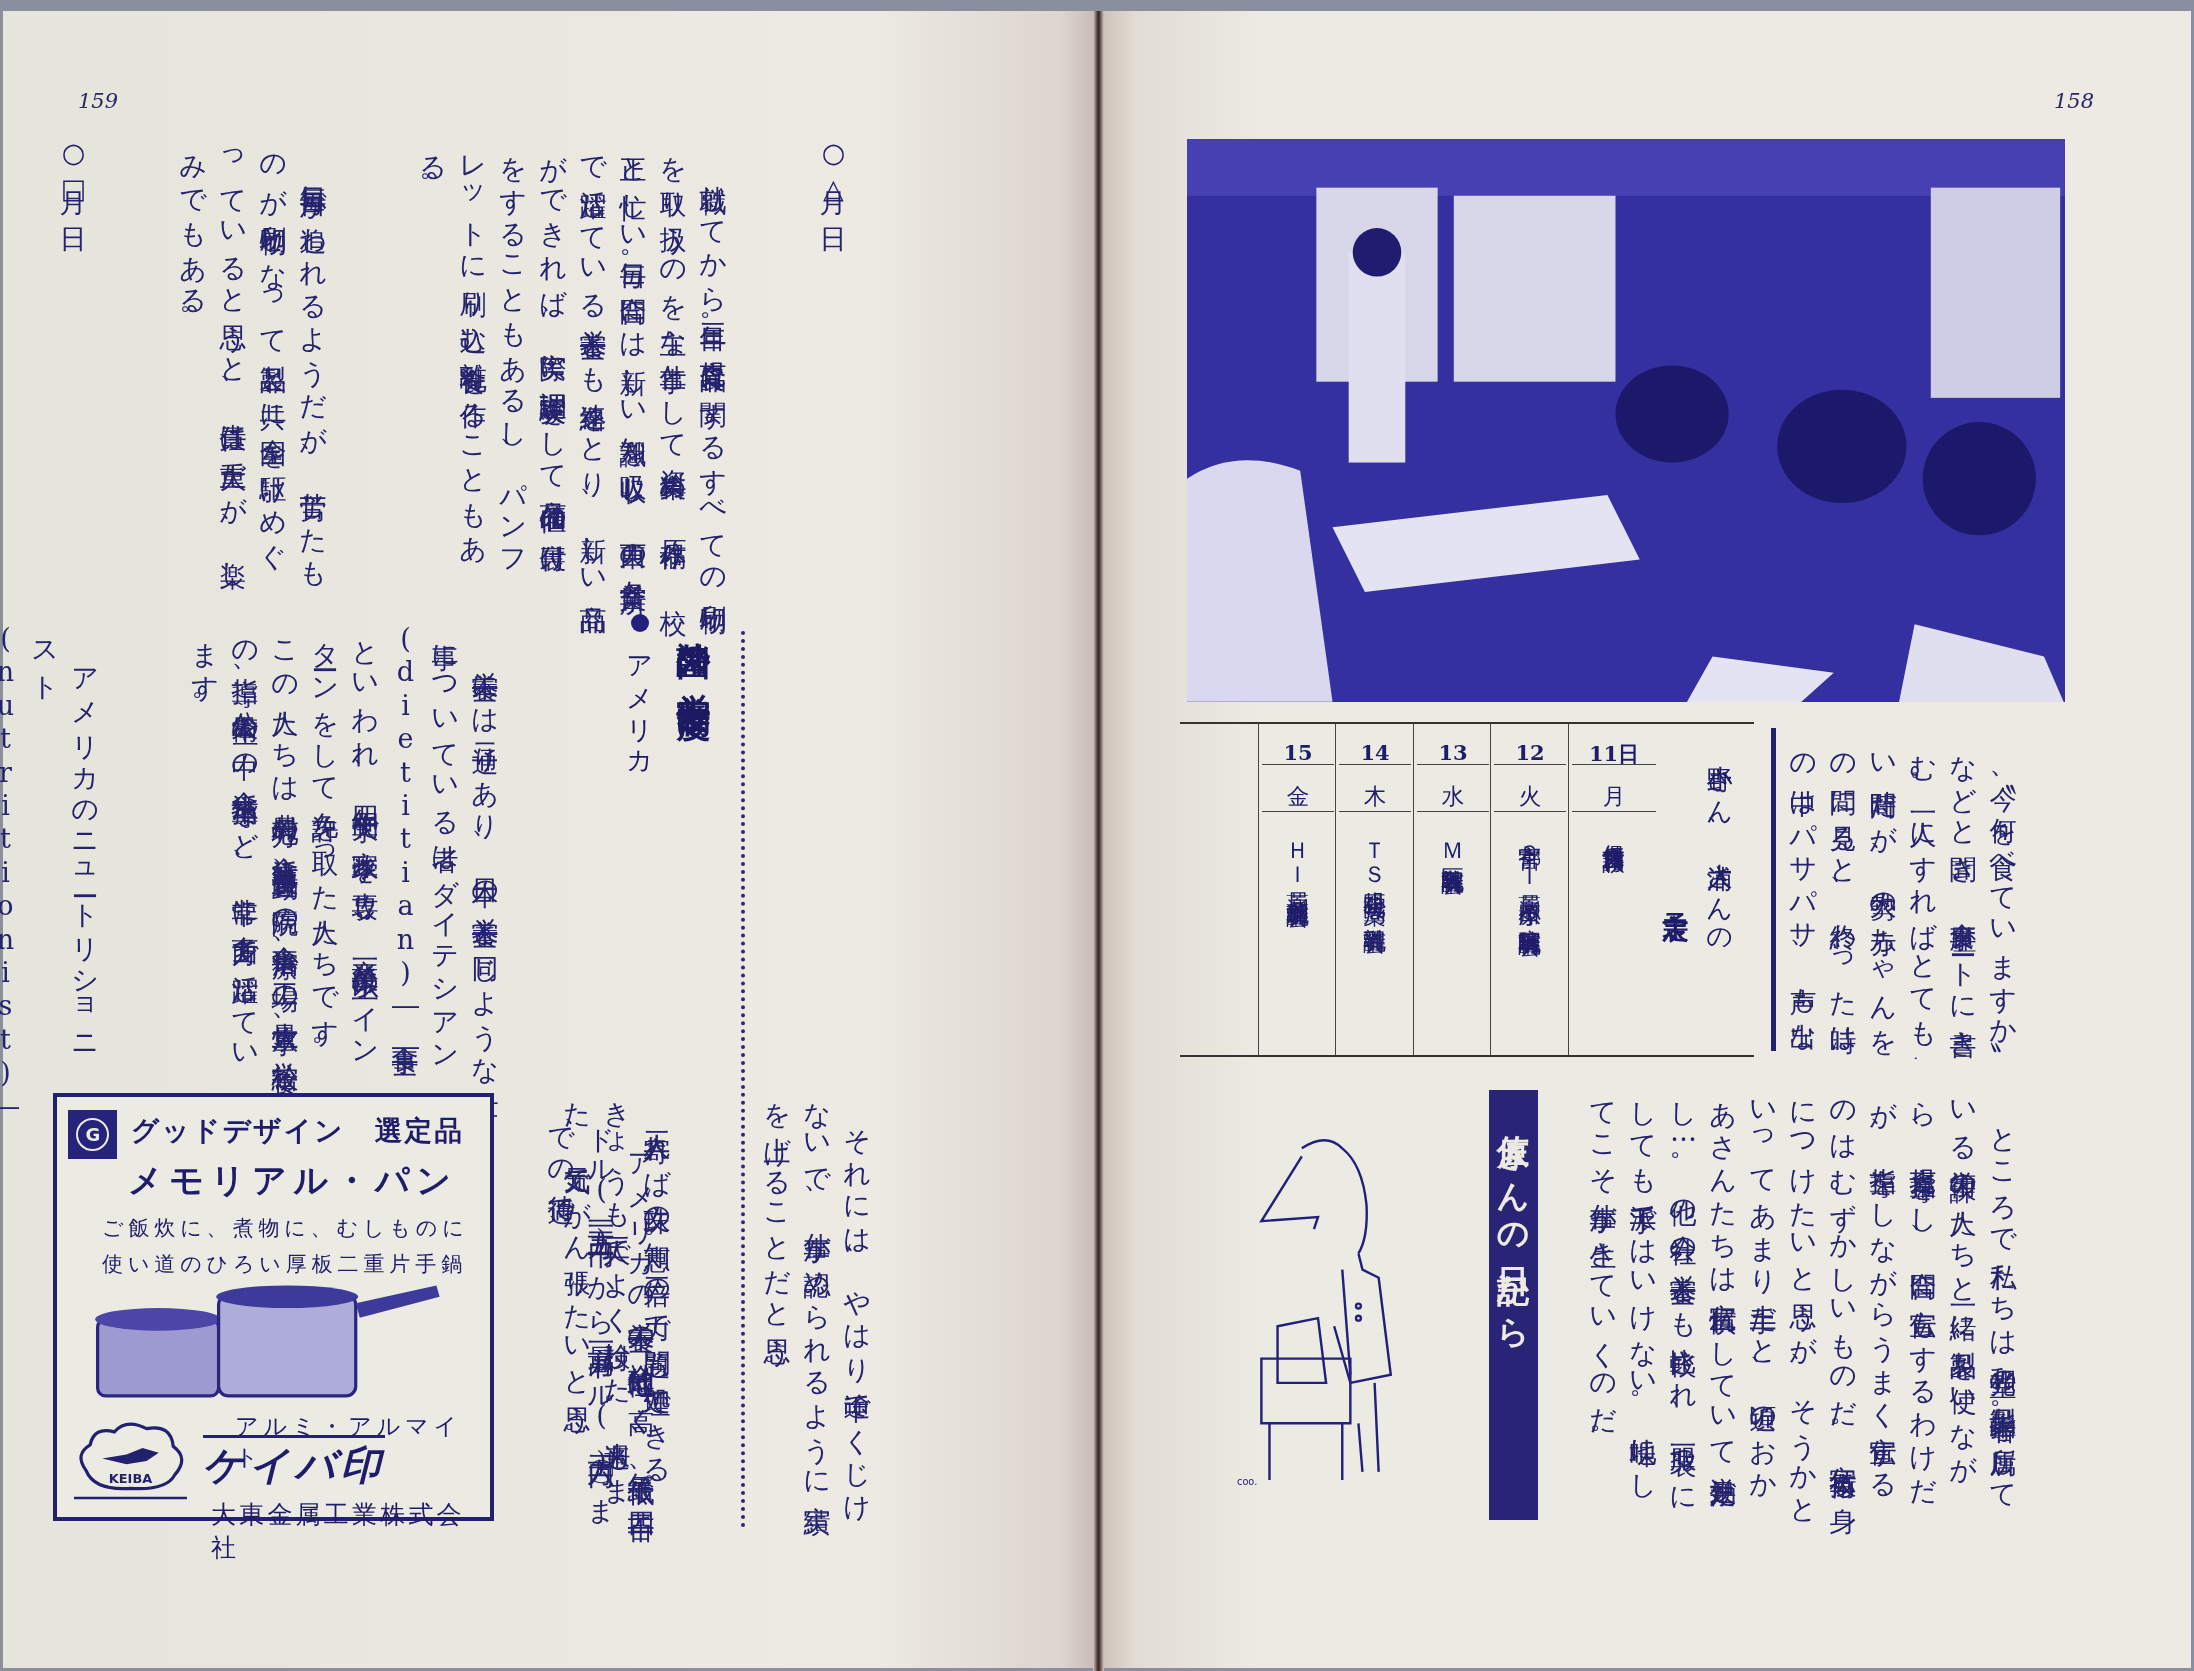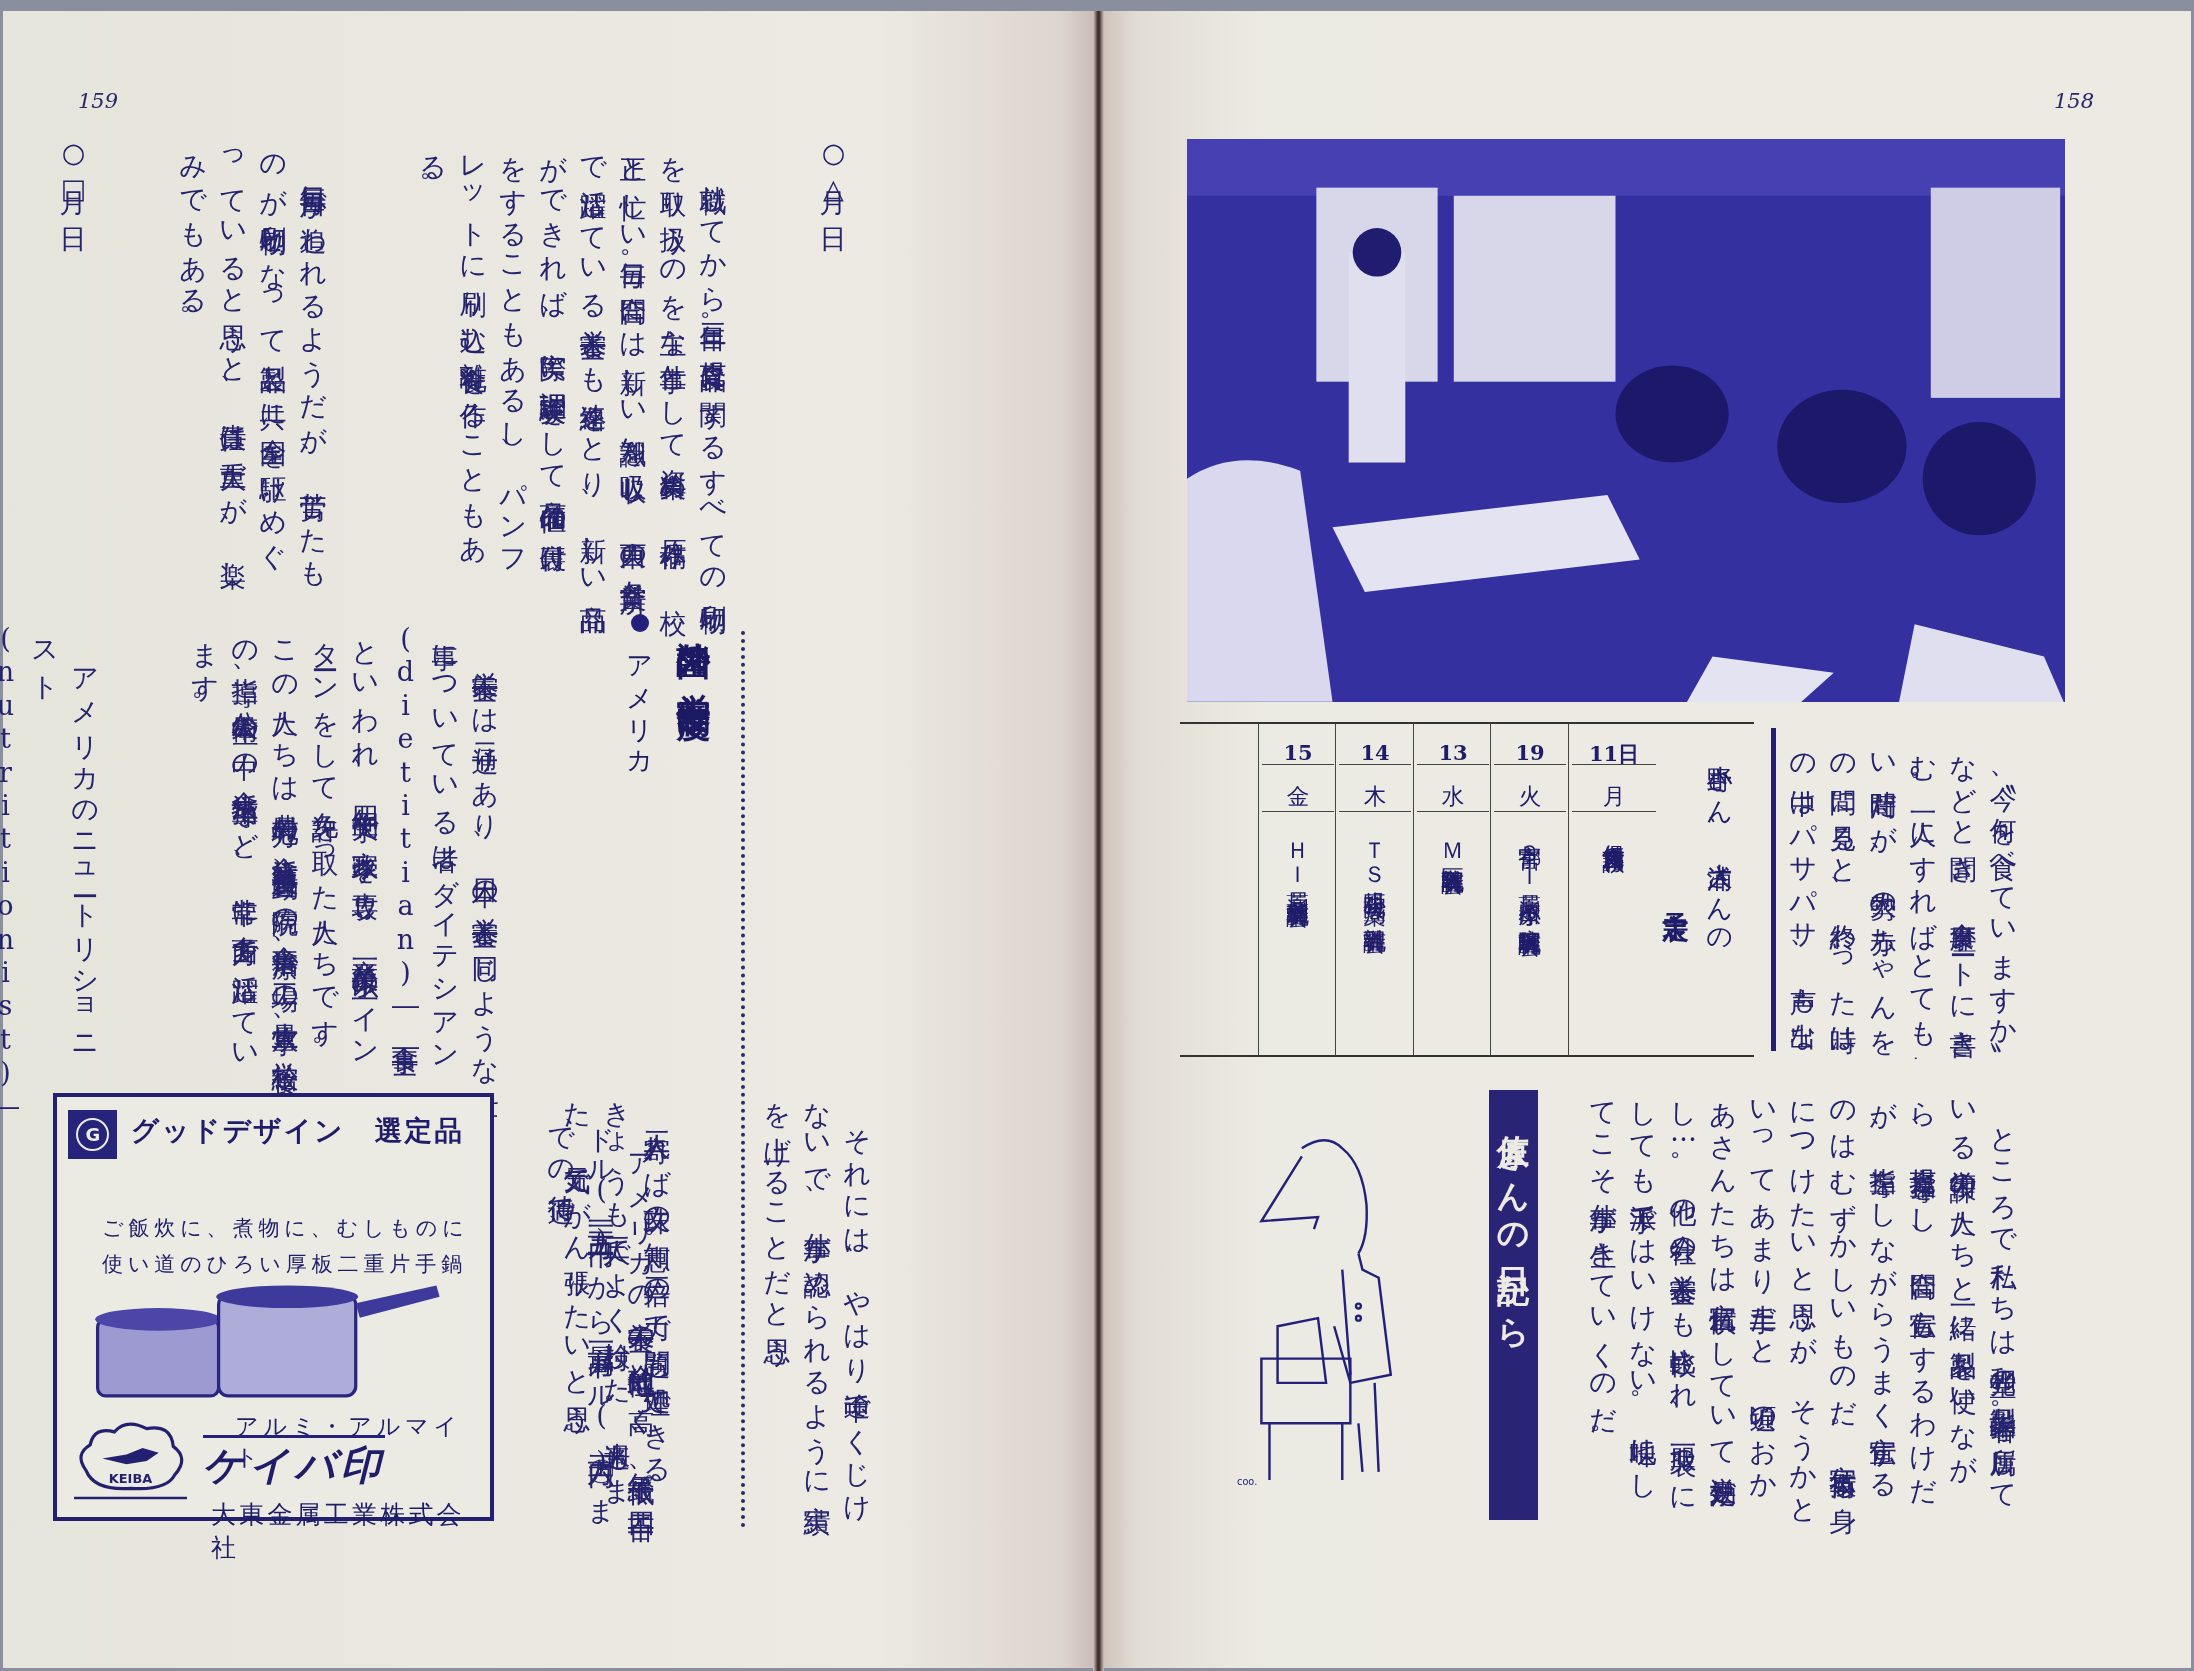--- a/index.html
+++ b/index.html
@@ -95,20 +95,21 @@
 </div>
 <div class="vt" style="left:501px;top:1108px;height:420px;">
   <span class="ind">アメリカの栄養士の社会的地位は高く、年給最低、四千二百ドル(一五一万二千円)から最高一万ドル(三六〇万円)までの待遇で、</span>
 </div>
 
 <div class="ad">
   <div class="logo">
       <div class="ring">G</div>
     </div>
   <div class="t1">グッドデザイン　選定品</div>
+  <div class="t2">メモリアル・パン</div>
   <div class="t3">
     <div>ご飯炊に、煮物に、むしものに</div>
     <div>使い道のひろい厚板二重片手鍋</div>
   </div>
   <svg class="pots" viewBox="0 0 440 150">
     <rect x="10" y="50" width="150" height="95" rx="10" fill="#9c9ad0" stroke="#2a2680" stroke-width="4"></rect>
     <ellipse cx="85" cy="50" rx="78" ry="14" fill="#4b46a8"></ellipse>
     <rect x="160" y="20" width="170" height="125" rx="12" fill="#aeacd8" stroke="#2a2680" stroke-width="4"></rect>
     <ellipse cx="245" cy="22" rx="88" ry="14" fill="#3e3a9c"></ellipse>
     <path d="M330 30 L430 8 L434 22 L335 48 Z" fill="#3e3a9c"></path>
@@ -169,21 +170,21 @@
   <div class="col" style="left:233px;width:78px;">
     <div class="cell num">13</div>
     <div class="hr1"></div>
     <div class="cell day">水</div>
     <div class="hr2"></div>
     <div class="ev">
         <span>Ｍ医院離乳講習会</span>
       </div>
   </div>
   <div class="col" style="left:310px;width:78px;">
-    <div class="cell num">19</div>
+    <div class="cell num">12</div>
     <div class="hr1"></div>
     <div class="cell day">火</div>
     <div class="hr2"></div>
     <div class="ev">
         <span>宇都宮ＳＩ薬局
 小田原Ｓ病院離乳講習会</span>
       </div>
   </div>
   <div class="col" style="left:388px;width:78px;padding-left:12px;">
     <div class="cell num">11日</div>

